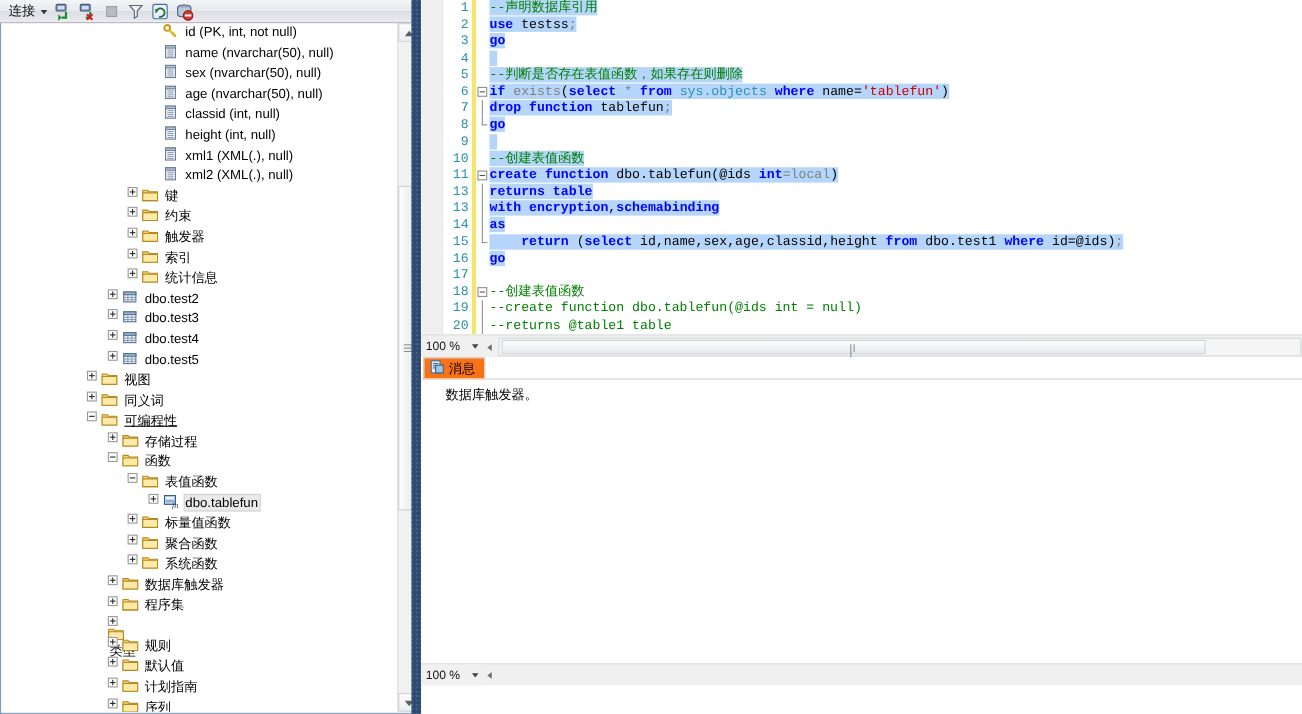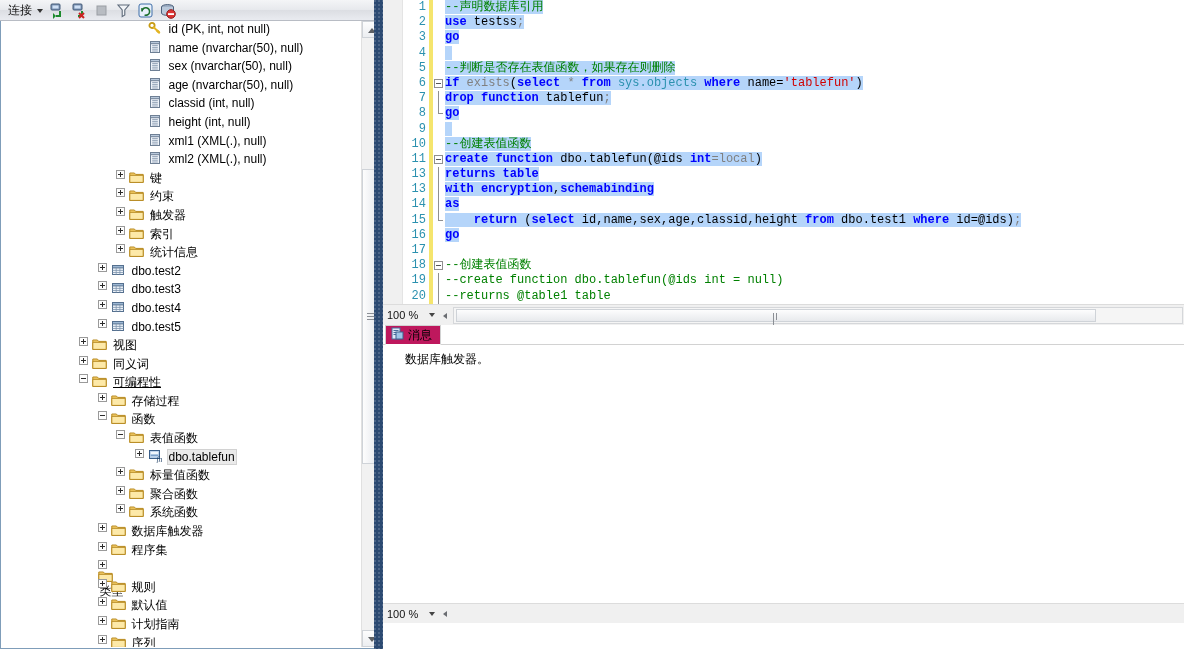--- a/index.html
+++ b/index.html
@@ -189,21 +189,21 @@
   .hsb .thumb .g span{display:block;width:1px;height:7px;background:#8b8f95;float:left;margin-right:2px;}
 
   
   #results { position:absolute; left:0; top:325px; width:801px; height:278px; background:#fff; }
   #res-tabrow { position:absolute; left:0; top:0; width:801px; height:20px; border-bottom:1px solid #d2d2d2; background:#fff;}
   .restab {
     position:absolute; left:2px; top:0; height:20px;
     display:flex; align-items:center; gap:4px;
     padding:0 8px 0 5px;
     border:1px solid #d2d2d2; border-bottom:1px solid #fff;
-    background:#be185d; font-size:12px; color:#000;
+    background:#f97316; font-size:12px; color:#000;
   }
   #res-text {
     position:absolute; left:0; top:22px; width:801px; height:250px;
     font-family:"Liberation Sans", sans-serif; font-size:12px; color:#000;
     padding:4px 0 0 22px;
   }
   #res-hbar {
     position:absolute; left:0; top:603px; width:801px; height:20px;
     background:#f0f0f0; border-top:1px solid #dcdcdc;
     display:flex; align-items:center;

